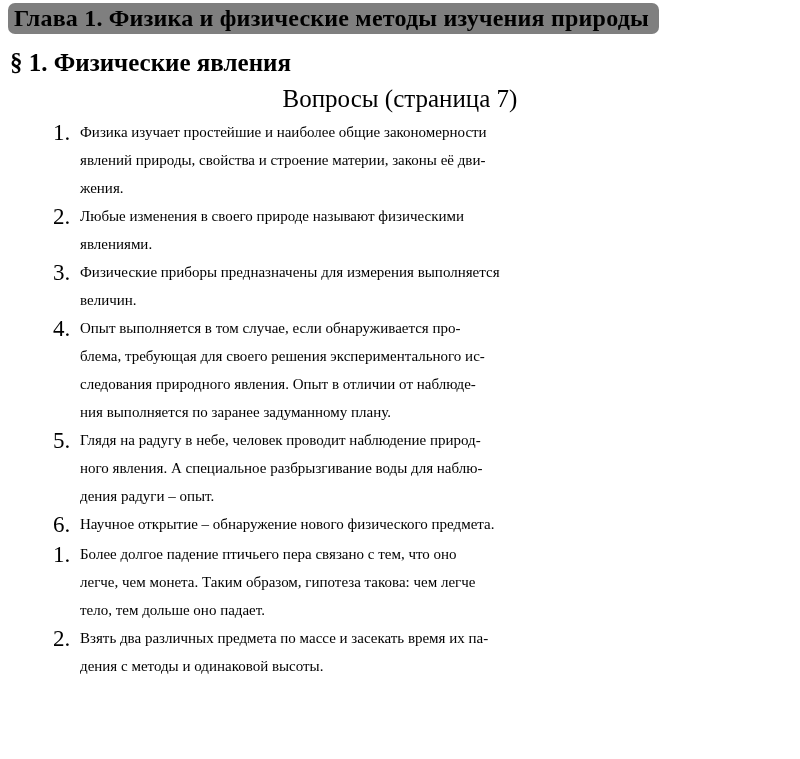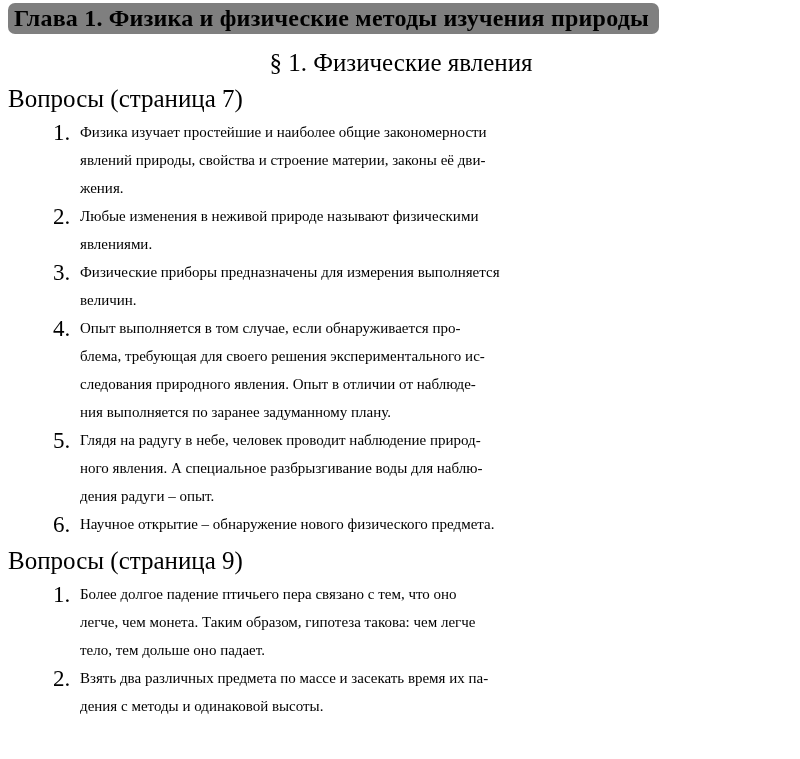--- a/index.html
+++ b/index.html
@@ -22,30 +22,30 @@
     background: #7f7f7f;
     font-size: 24px;
     font-weight: bold;
     line-height: 29px;
     padding: 1px 10px 1px 6px;
     letter-spacing: 0.2px;
     border-radius: 7px;
   }
   .section-heading {
     font-size: 25px;
-    font-weight: normal;
+    font-weight: bold;
     line-height: 30px;
     margin: 14px 0 0 2px;
-    text-align: center;
   }
   .questions-heading {
     font-size: 25px;
     font-weight: normal;
     line-height: 30px;
     margin: 6px 0 4px 0;
+    text-align: center;
   }
   .qlist {
     margin: 0;
     padding: 0;
     list-style: none;
   }
   .qitem {
     display: flex;
     align-items: flex-start;
   }
@@ -75,21 +75,21 @@
 
   <ol class="qlist">
     <li class="qitem">
       <span class="num">1.</span>
       <span class="text">Физика изучает простейшие и наиболее общие закономерности
 явлений природы, свойства и строение материи, законы её дви-
 жения.</span>
     </li>
     <li class="qitem">
       <span class="num">2.</span>
-      <span class="text">Любые изменения в неживой природе называют физическими
+      <span class="text">Любые изменения в своего природе называют физическими
 явлениями.</span>
     </li>
     <li class="qitem">
       <span class="num">3.</span>
       <span class="text">Физические приборы предназначены для измерения выполняется
 величин.</span>
     </li>
     <li class="qitem">
       <span class="num">4.</span>
       <span class="text">Опыт выполняется в том случае, если обнаруживается про-
@@ -102,21 +102,20 @@
       <span class="text">Глядя на радугу в небе, человек проводит наблюдение природ-
 ного явления. А специальное разбрызгивание воды для наблю-
 дения радуги – опыт.</span>
     </li>
     <li class="qitem">
       <span class="num">6.</span>
       <span class="text">Научное открытие – обнаружение нового физического предмета.</span>
     </li>
   </ol>
 
-  <div class="questions-heading">Вопросы (страница 9)</div>
 
   <ol class="qlist">
     <li class="qitem">
       <span class="num">1.</span>
       <span class="text">Более долгое падение птичьего пера связано с тем, что оно
 легче, чем монета. Таким образом, гипотеза такова: чем легче
 тело, тем дольше оно падает.</span>
     </li>
     <li class="qitem">
       <span class="num">2.</span>

